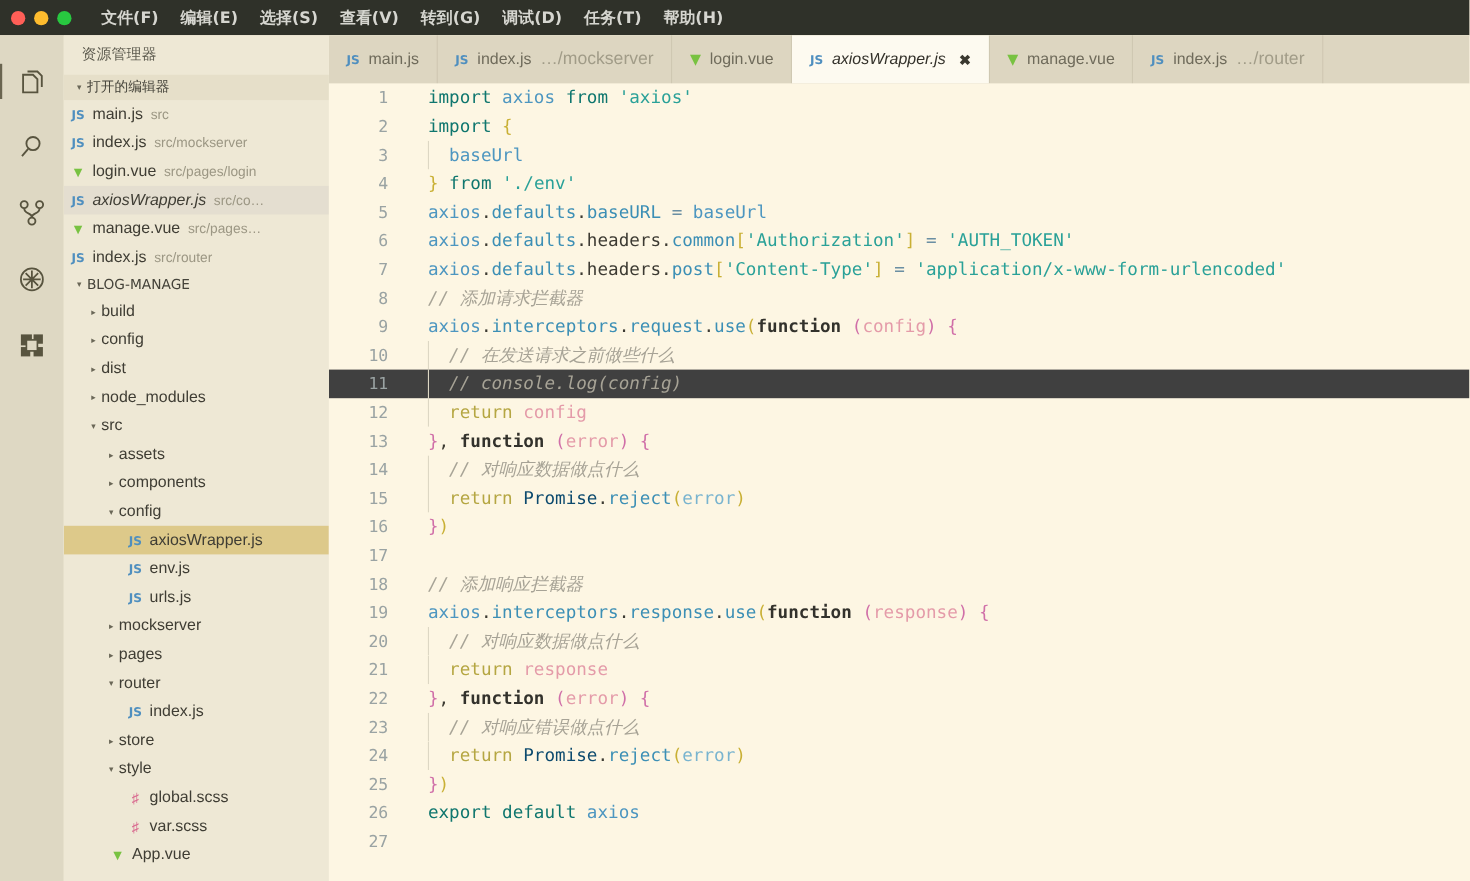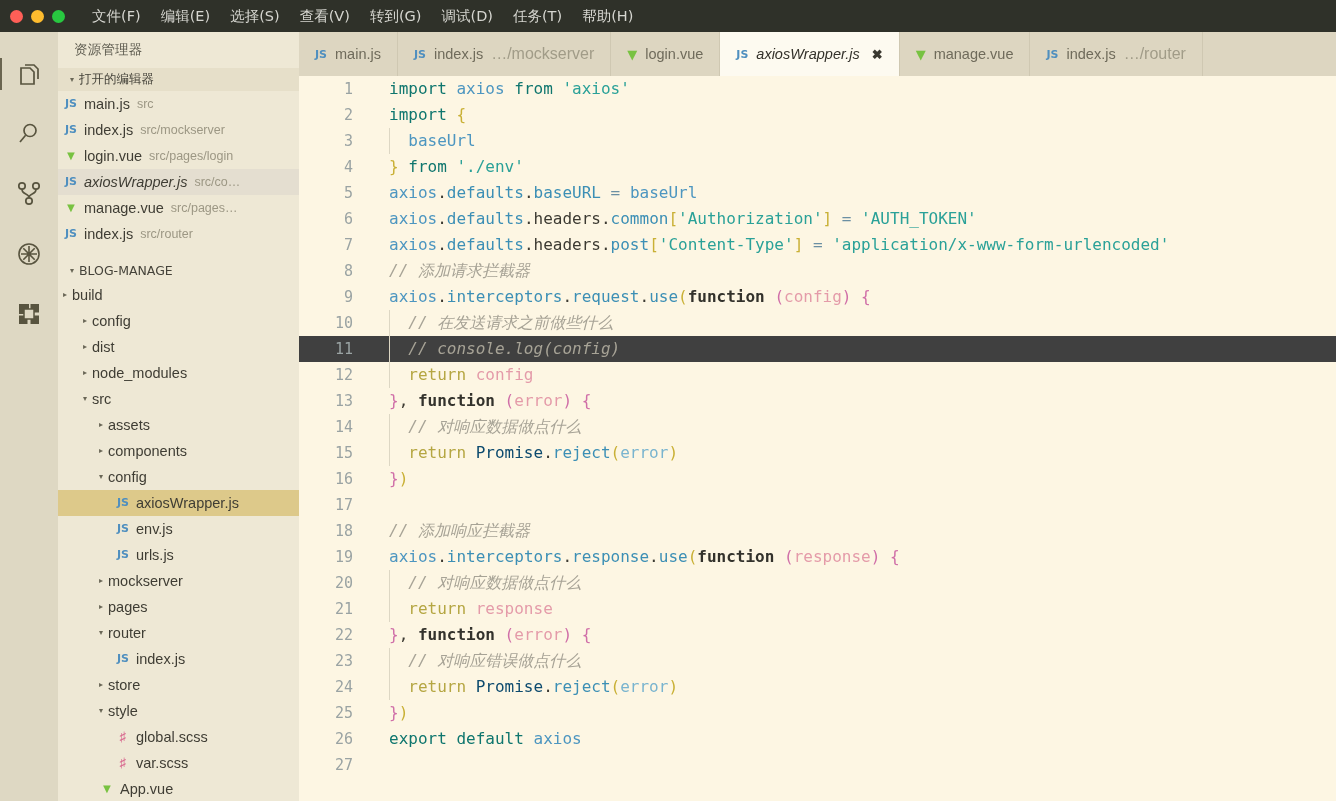--- a/index.html
+++ b/index.html
@@ -7,21 +7,21 @@
     width: 1336px; height: 801px;
     overflow: hidden;
     background: #fdf6e3;
     font-family: "Liberation Sans", sans-serif;
   }
   #app { position: relative; width: 1336px; height: 801px; display: flex; flex-direction: column; }
 
   
   .titlebar {
     height: 32px; background: #2f3129; display: flex; align-items: center;
-    flex: 0 0 32px; padding-left: 10px;
+    flex: 0 0 32px; padding-left: 10px; font-weight: bold;
   }
   .traffic { display: flex; align-items: center; gap: 8px; margin-right: 18px; }
   .dot { width: 13px; height: 13px; border-radius: 50%; display: block; }
   .dot.red { background: #ff5f57; }
   .dot.yellow { background: #febc2e; }
   .dot.green { background: #28c840; }
   .menu { display: flex; align-items: center; gap: 2px; }
   .menu-item {
     color: #d6d6d0; font-size: 14.5px; padding: 4px 9px; white-space: nowrap;
     font-family: "DejaVu Sans", "Liberation Sans", sans-serif;
@@ -52,21 +52,21 @@
   .sidebar-title {
     height: 36px; display: flex; align-items: center; padding: 0 14px 0 16px;
     font-size: 13.5px; color: #5c5a4e; letter-spacing: .2px;
     font-family: "DejaVu Sans", "Liberation Sans", sans-serif;
   }
   .section-header {
     height: 23px; display: flex; align-items: center; padding-left: 7px;
     font-size: 12.5px; color: #45433a; background: #e6dfc9;
     font-family: "DejaVu Sans", "Liberation Sans", sans-serif;
   }
-  .section-header.plain { background: transparent; margin-top: 12px; }
+  .section-header.plain { background: transparent; }
   .tw { width: 14px; display: inline-block; text-align: center; font-size: 8px; color: #6a6757; }
   .tw.closed::before { content: "\25B8"; }
   .tw.open::before { content: "\25BE"; }
 
   .row {
     height: 26px; display: flex; align-items: center; font-size: 14.5px;
     color: #3f3d34; white-space: nowrap; overflow: hidden; cursor: default;
   }
   .row.selected { background: #ddc98a; }
   .row.active-open { background: #e4ded0; }
@@ -239,21 +239,21 @@
         <span class="fname">index.js</span>
         <span class="fpath">src/router</span>
       </div>
 
       <div class="section-header plain">
         <span class="tw open"></span>
         <span>BLOG-MANAGE</span>
       </div>
 
       <div class="tree-list">
-        <div class="row" style="">
+        <div class="row" style="padding-left:20px">
           <span class="tw closed"></span>
           <span class="fname">build</span>
         </div>
         <div class="row" style="padding-left:20px">
           <span class="tw closed"></span>
           <span class="fname">config</span>
         </div>
         <div class="row" style="padding-left:20px">
           <span class="tw closed"></span>
           <span class="fname">dist</span>

